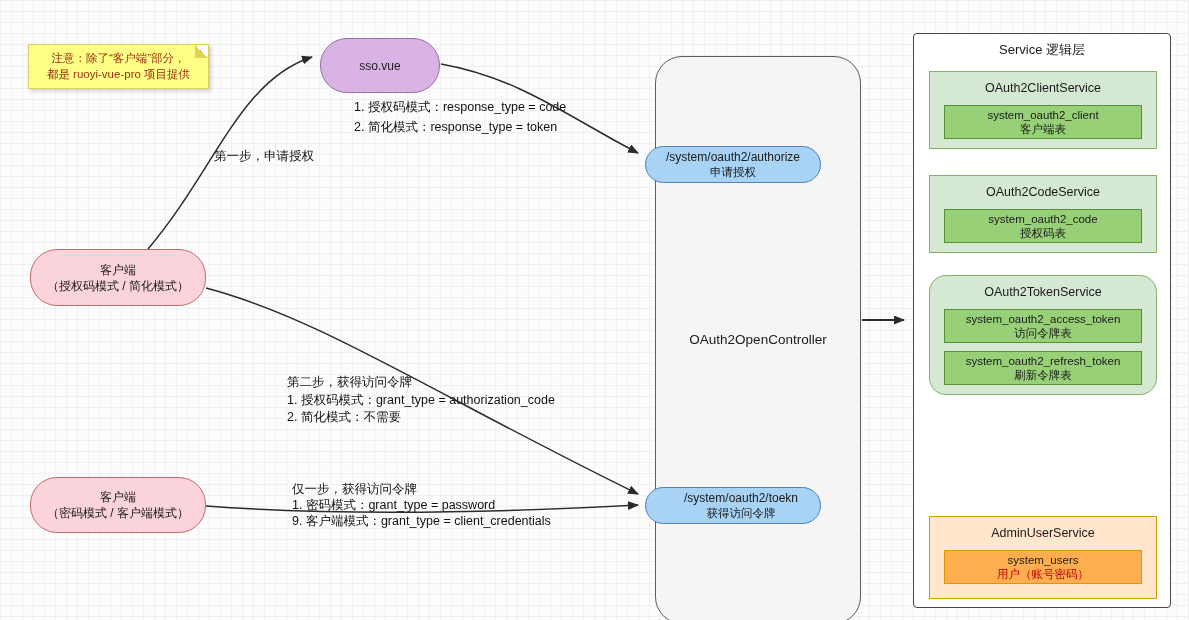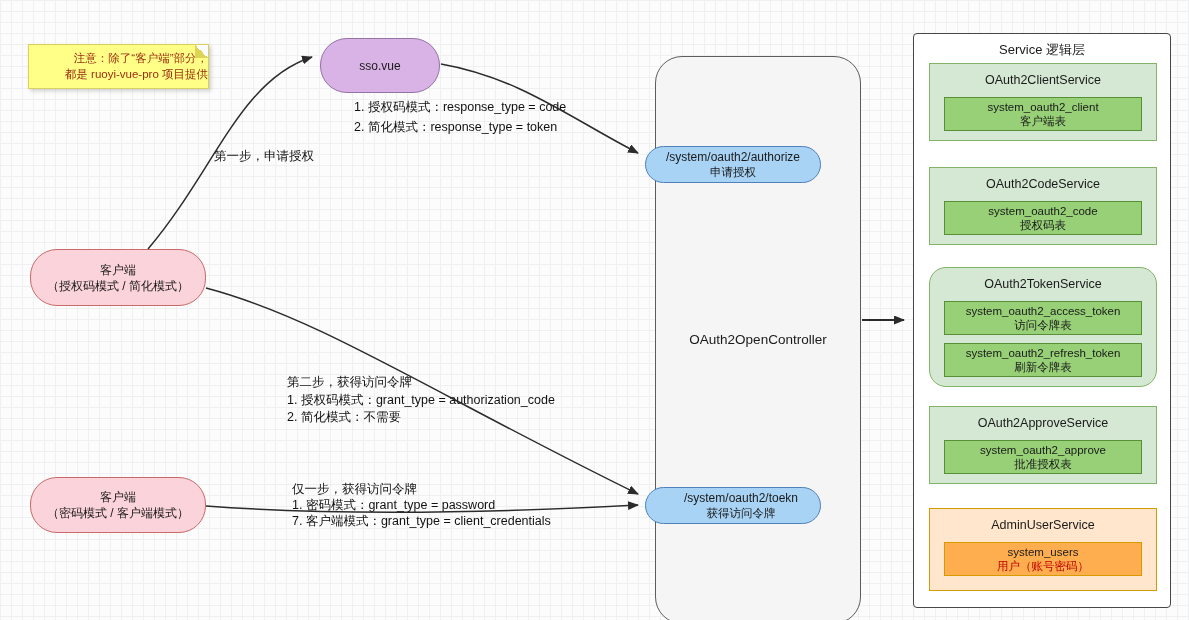--- a/index.html
+++ b/index.html
@@ -17,21 +17,21 @@
   .node{
     position:absolute;box-sizing:border-box;display:flex;flex-direction:column;
     align-items:center;justify-content:center;text-align:center;
     font-size:12px;line-height:16px;z-index:2;border-radius:27px;
   }
   .sticky{
     position:absolute;box-sizing:border-box;z-index:2;
     background:#ffff88;border:1px solid #d9d060;
     box-shadow:2px 2px 4px rgba(0,0,0,.18);
     font-size:11.5px;line-height:16px;color:#9a2d0f;
-    padding:5px 0;text-align:right;
+    padding:5px 16px;text-align:center;
   }
   .sticky .fold{
     position:absolute;top:0;right:0;width:13px;height:13px;
     background:linear-gradient(225deg,#fcfcfc 0 50%,#ddd455 50% 100%);
   }
   .purple{background:#d9b3e6;border:1px solid #9673a6;}
   .pink{background:#fbd3da;border:1px solid #c96a6a;}
   .blue{background:#a8d3f5;border:1px solid #4f81bd;z-index:4;}
   .blue .l1{font-size:12px;line-height:15px;}
   .blue .l2{font-size:11.5px;line-height:15px;}
@@ -41,21 +41,21 @@
     left:913px;top:33px;width:258px;height:575px;
     background:#ffffff;border:1px solid #474747;border-radius:4px;
   }
   .panel-title{
     position:absolute;top:7px;left:0;width:100%;text-align:center;
     font-size:13px;color:#1a1a1a;
   }
   .svc-card{
     position:absolute;left:15px;width:228px;box-sizing:border-box;
     display:flex;flex-direction:column;align-items:center;
-    padding:8px 11px 9px;gap:8px;
+    padding:8px 11px 9px;gap:8px;margin-top:8px;
   }
   .svc-card.green{background:#d5e8d4;border:1px solid #82b366;}
   .svc-card.orange{background:#ffe6cc;border:1px solid #d79b00;}
   .svc-title{font-size:12.5px;line-height:17px;}
   .tbl{
     box-sizing:border-box;width:97%;text-align:center;padding:2px 0;
   }
   .tbl.green{background:#97d077;border:1px solid #569138;}
   .tbl.orange{background:#ffae4f;border:1px solid #d79b00;}
   .tbl .tname{font-size:11.5px;line-height:14px;}
@@ -134,27 +134,20 @@
       <div class="tbl green">
         <div class="tname">system_oauth2_access_token</div>
         <div class="tdesc">访问令牌表</div>
       </div>
       <div class="tbl green">
         <div class="tname">system_oauth2_refresh_token</div>
         <div class="tdesc">刷新令牌表</div>
       </div>
     </div>
 
-    <div class="svc-card green" style="top:372px;height:78px;">
-      <div class="svc-title">OAuth2ApproveService</div>
-      <div class="tbl green">
-        <div class="tname">system_oauth2_approve</div>
-        <div class="tdesc">批准授权表</div>
-      </div>
-    </div>
 
     <div class="svc-card orange" style="top:474px;height:83px;">
       <div class="svc-title">AdminUserService</div>
       <div class="tbl orange">
         <div class="tname">system_users</div>
         <div class="tdesc red">用户（账号密码）</div>
       </div>
     </div>
   </div>
 
@@ -167,21 +160,21 @@
 
   <div class="float-label lbl-step2">
     <div>第二步，获得访问令牌</div>
     <div>1. 授权码模式：grant_type = authorization_code</div>
     <div>2. 简化模式：不需要</div>
   </div>
 
   <div class="float-label lbl-onestep">
     <div>仅一步，获得访问令牌</div>
     <div>1. 密码模式：grant_type = password</div>
-    <div>7. 客户端模式：grant_type = client_credentials</div>
+    <div>9. 客户端模式：grant_type = client_credentials</div>
   </div>
 
   <svg class="edges" width="1189" height="620" viewBox="0 0 1189 620">
     <defs>
       <marker id="arrow" markerUnits="userSpaceOnUse" markerWidth="12" markerHeight="10" refX="10" refY="4.5" orient="auto">
         <path d="M0,0 L11,4.5 L0,9 z" fill="#2b2b2b"></path>
       </marker>
     </defs>
     <path d="M 148 249 C 215 170, 240 80, 312 57" fill="none" stroke="#2b2b2b" stroke-width="1.5" marker-end="url(#arrow)"></path>
     <path d="M 441 64 C 520 78, 570 118, 638 153" fill="none" stroke="#2b2b2b" stroke-width="1.5" marker-end="url(#arrow)"></path>

